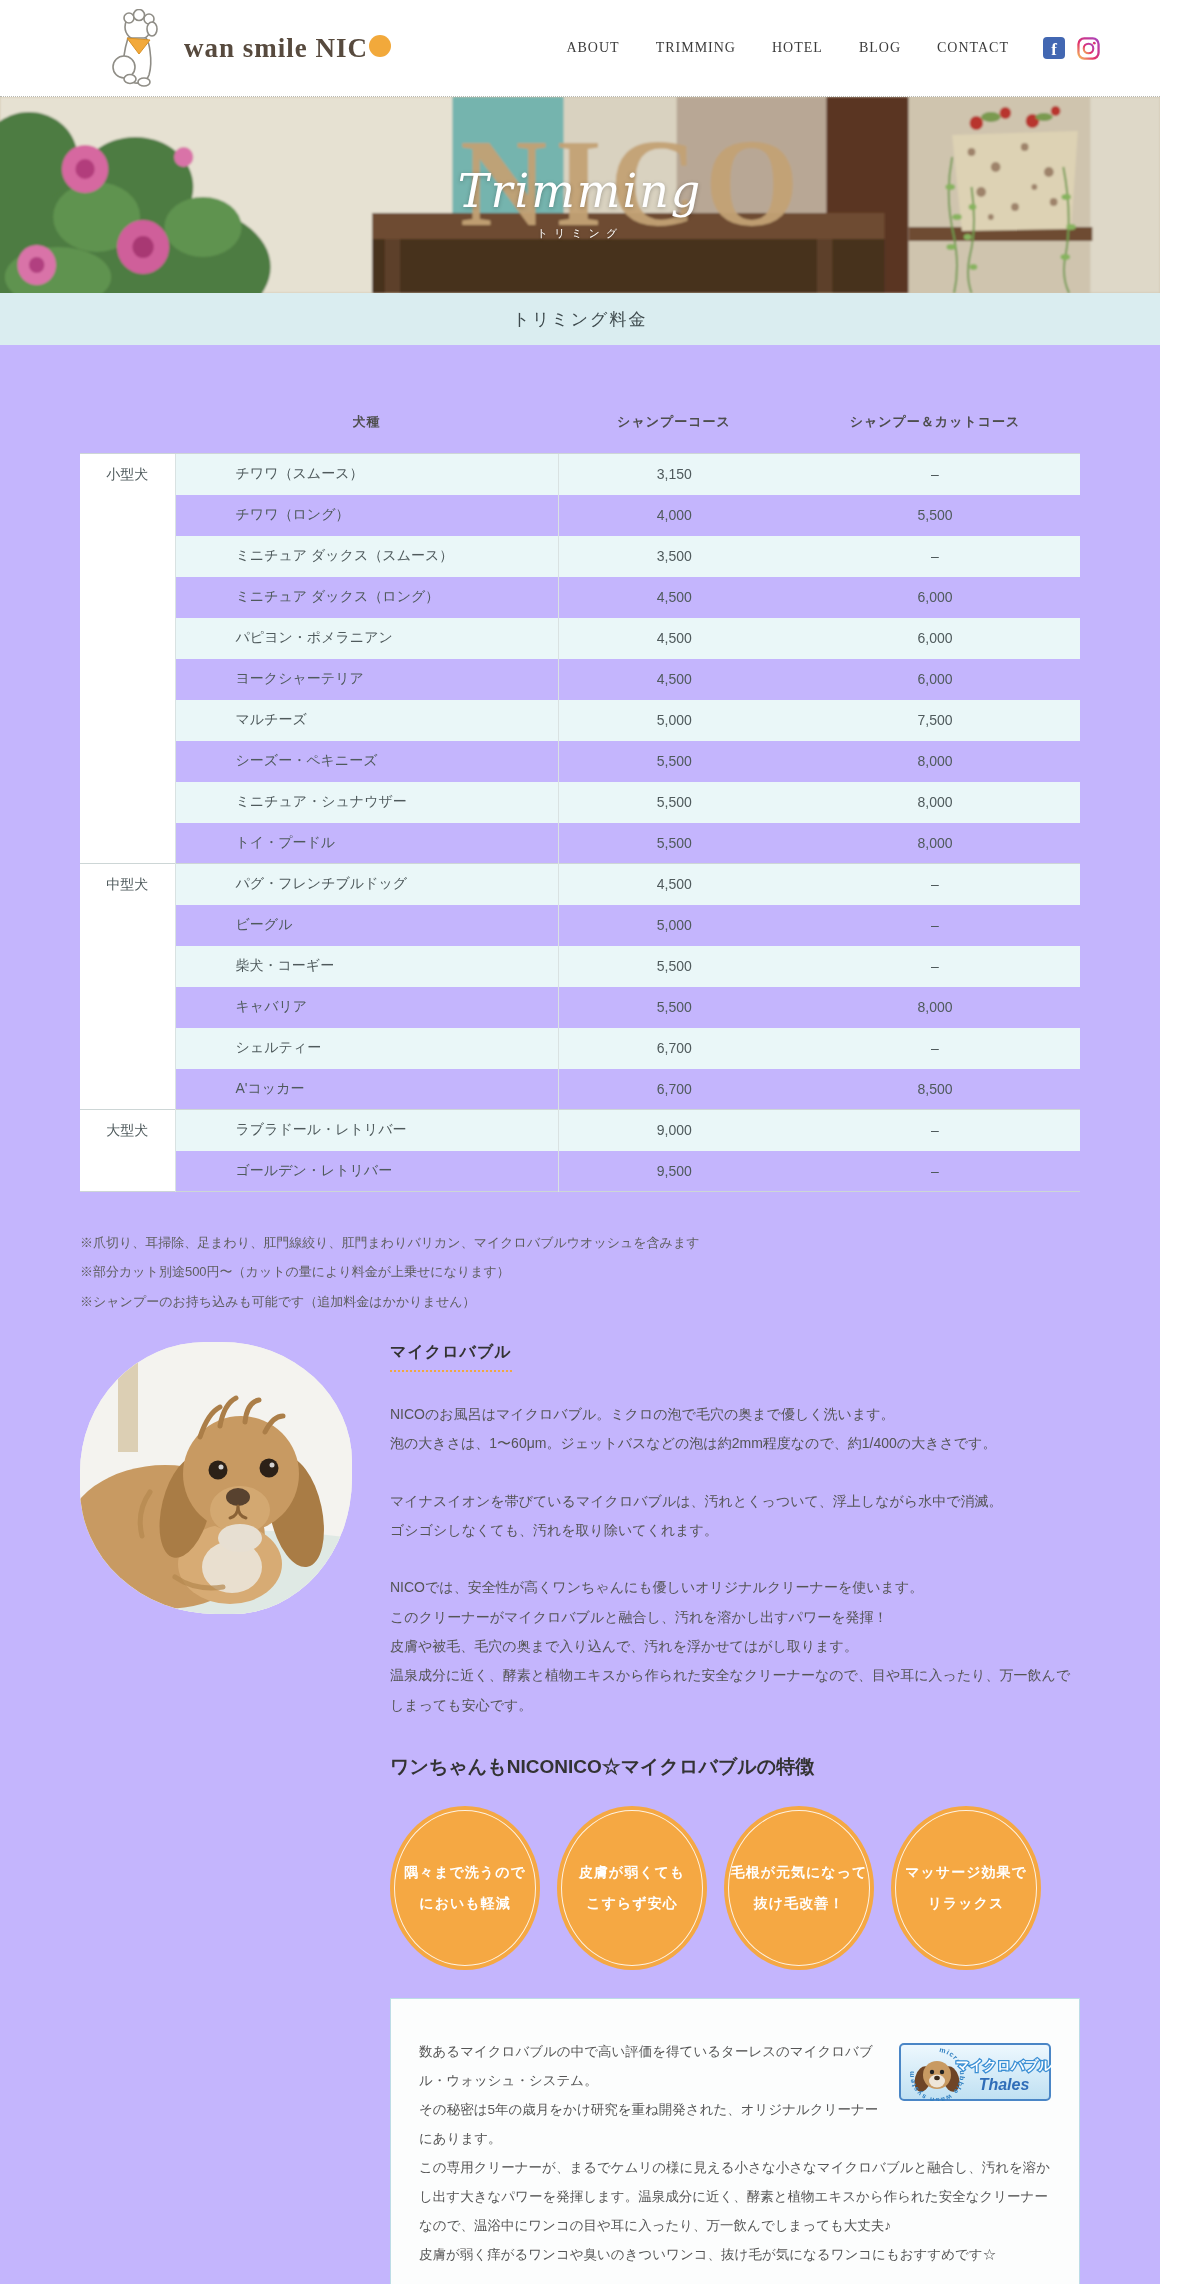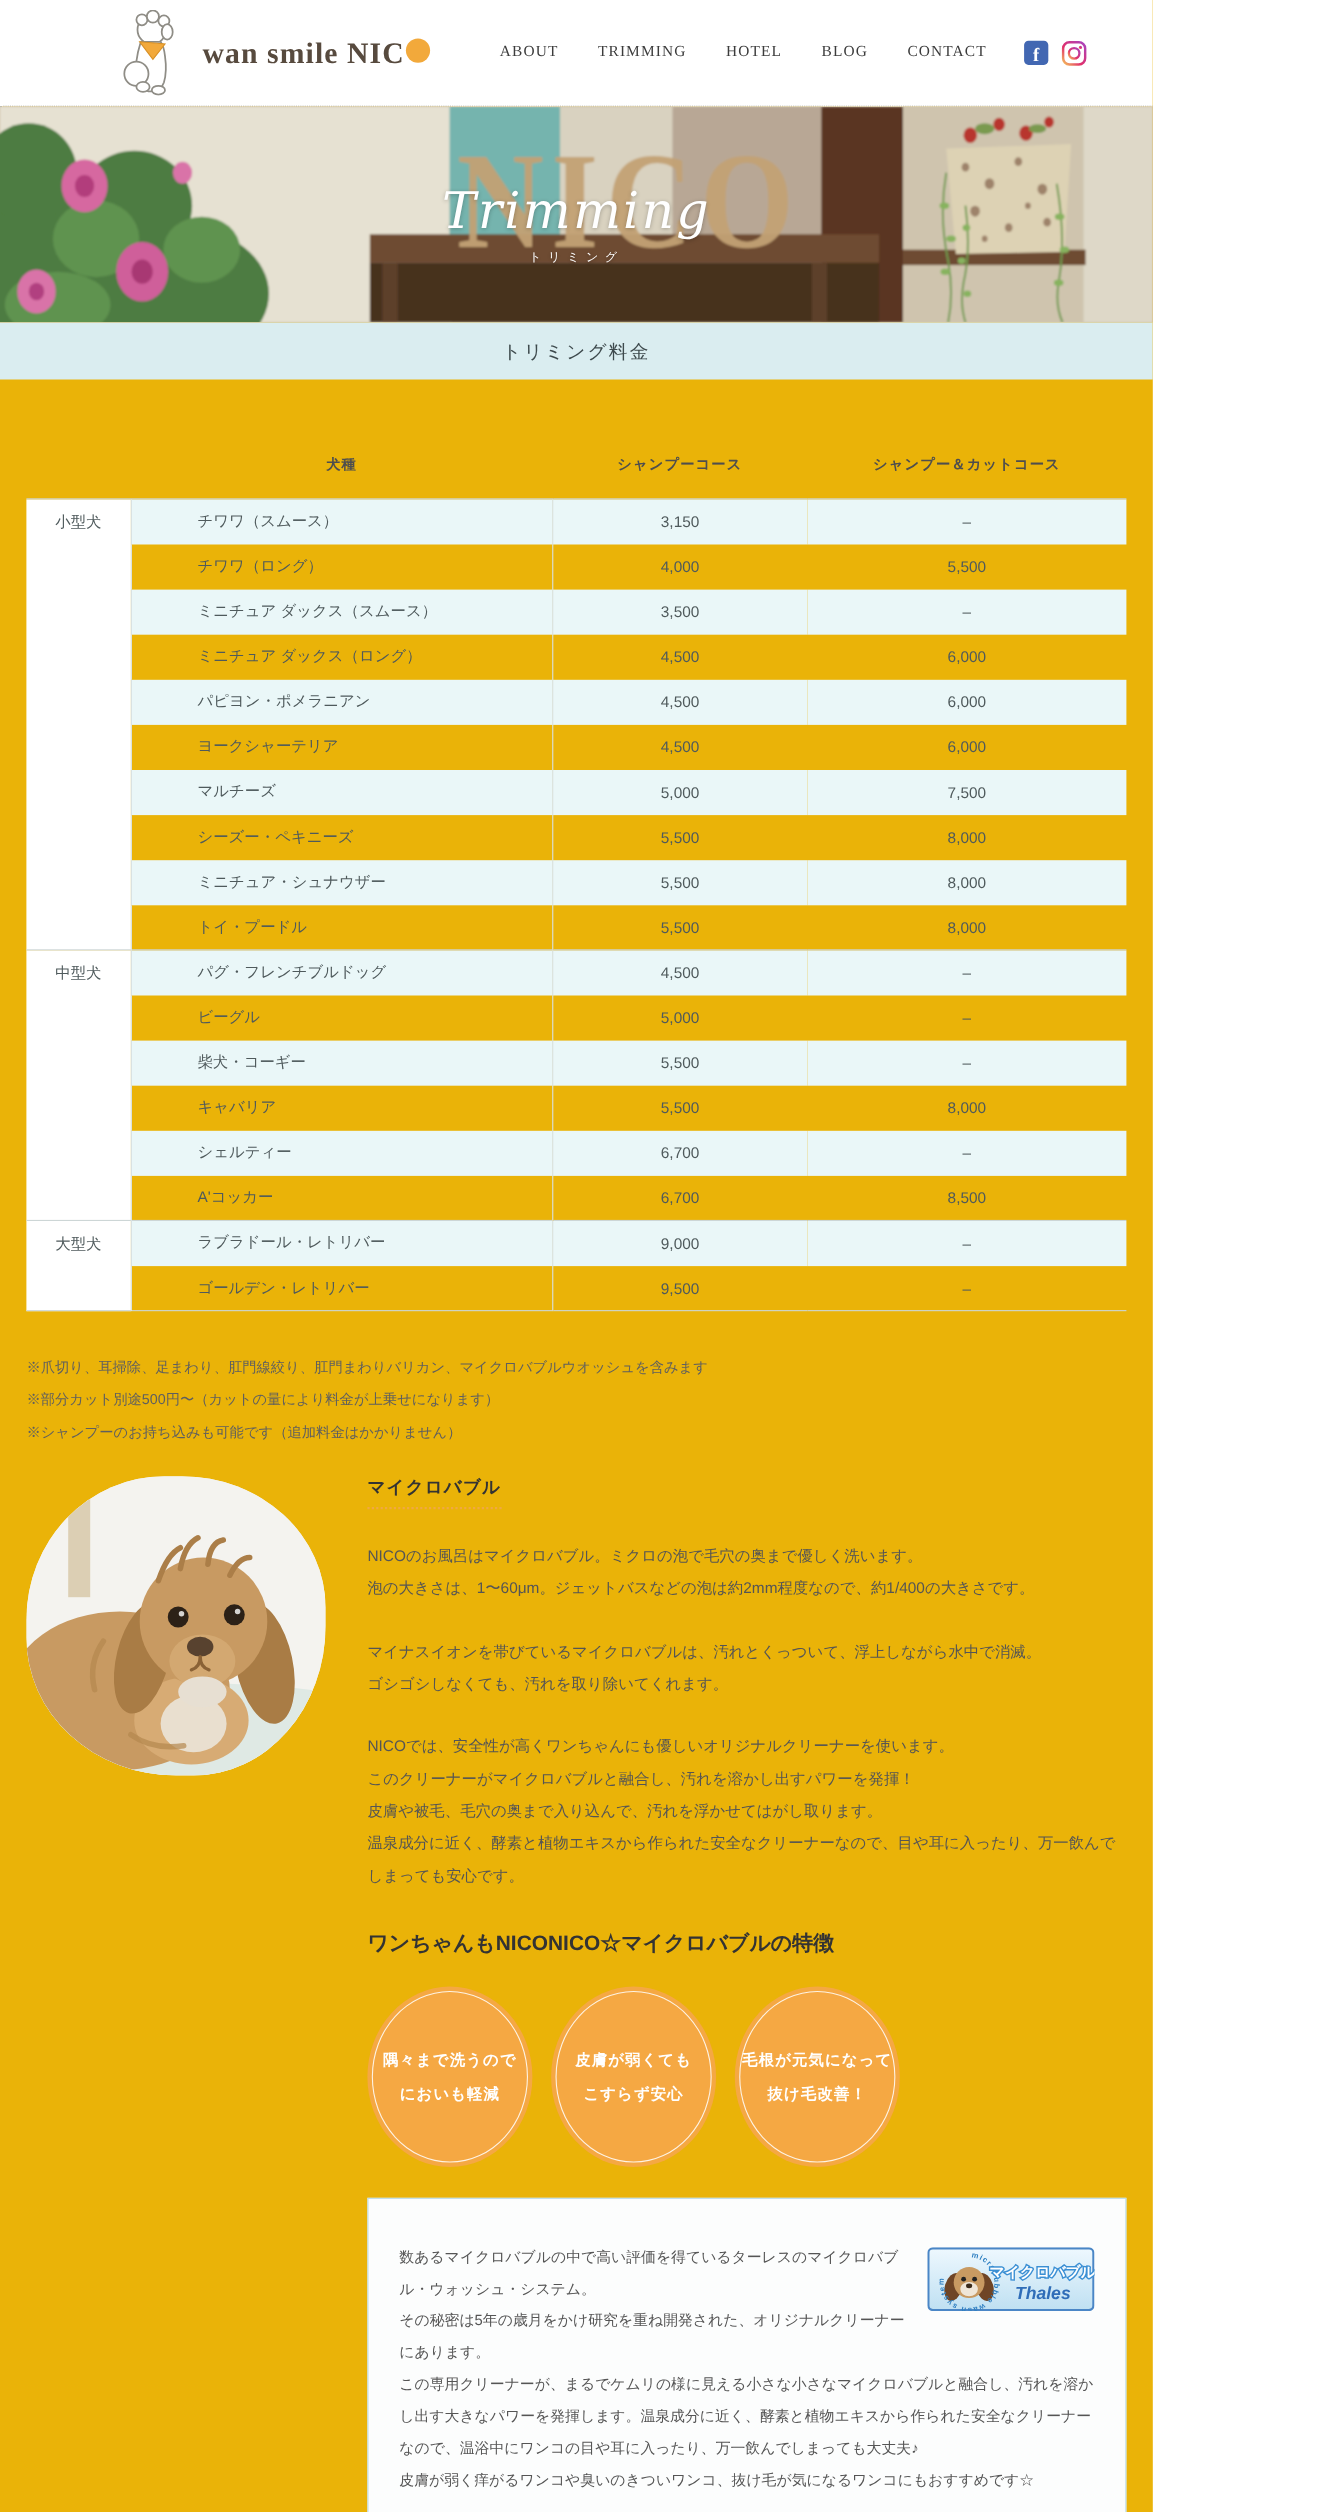--- a/index.html
+++ b/index.html
@@ -2,21 +2,21 @@
 <html lang="ja"><head>
 <meta charset="utf-8">
 <style>
   * { box-sizing: border-box; margin: 0; padding: 0; }
   html,body { background:#fff; }
   body {
     width:1200px; margin:0 auto;
     font-family:"Liberation Sans", sans-serif;
     color:#555;
   }
-  .page { width:1048px; height:2284px; overflow:hidden; position:relative; background:#eab308; }
+  .page { width:1160px; height:2284px; overflow:hidden; position:relative; background:#c4b5fd; }
 
   
   .site-header {
     height:97px; display:flex; align-items:center;
     padding:0 60px 0 108px;
     border-bottom:1px dotted #b9b9b2;
     background:#fff;
   }
   .logo { display:flex; align-items:center; gap:14px; cursor:pointer; }
   .logo-text {
@@ -435,20 +435,24 @@
             <span>においも軽減</span>
           </div>
           <div class="feature-circle">
             <span>皮膚が弱くても</span>
             <span>こすらず安心</span>
           </div>
           <div class="feature-circle">
             <span>毛根が元気になって</span>
             <span>抜け毛改善！</span>
           </div>
+          <div class="feature-circle">
+            <span>マッサージ効果で</span>
+            <span>リラックス</span>
+          </div>
         </div>
 
         <div class="thales-box">
           <div class="thales-body">
             <svg class="thales-badge" width="152" height="58" viewBox="0 0 152 58">
               <defs>
                 <linearGradient id="bdg" x1="0" y1="0" x2="0" y2="1">
                   <stop offset="0" stop-color="#eef8fe"></stop>
                     <stop offset="1" stop-color="#bfe0f2"></stop>
                 </linearGradient>

